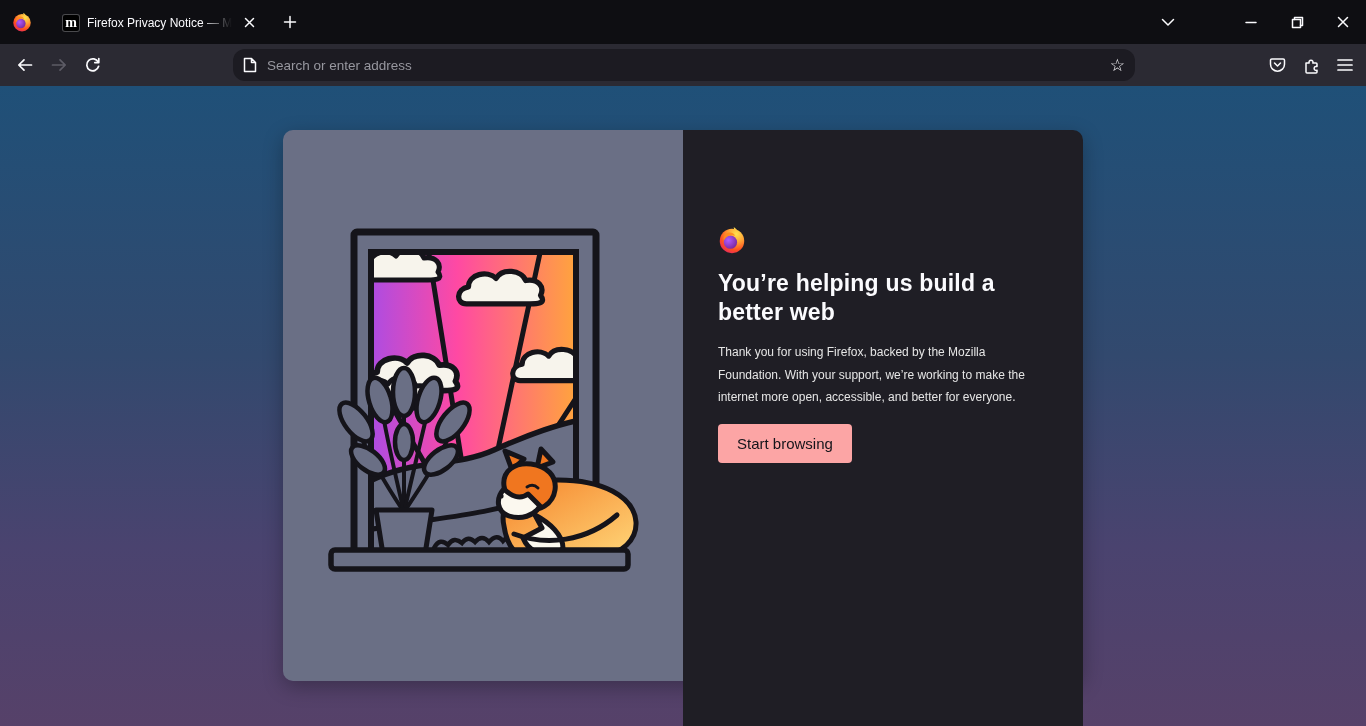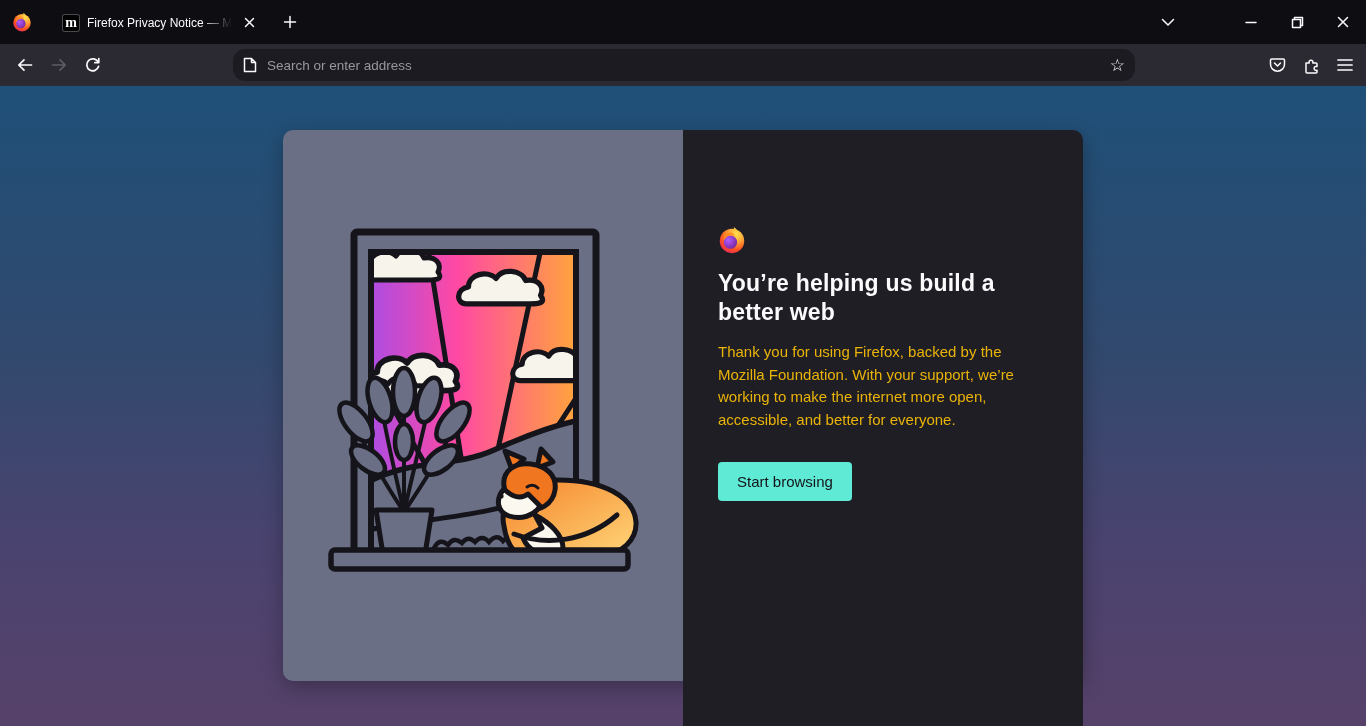--- a/index.html
+++ b/index.html
@@ -50,22 +50,22 @@
   .card { position:absolute; left:283px; top:44px; width:800px; height:551px; display:flex;
           border-radius:10px; box-shadow:0 6px 20px rgba(0,0,0,.28); }
   .card-left { width:400px; height:551px; background:#6a6f85; border-radius:10px 0 0 10px;
                overflow:hidden; position:relative; }
   .card-left svg.illus { position:absolute; left:35px; top:98px; }
   .card-right { width:400px; height:636px; background:#1f1e25; border-radius:0 10px 10px 0;
                 overflow:hidden; position:relative; padding:96px 35px 0 35px; }
   .page-logo { width:28px; height:28px; }
   .headline { color:#fbfbfe; font-size:23px; line-height:29px; font-weight:bold;
               margin-top:15px; max-width:330px; letter-spacing:.2px; }
-  .bodytext { color:#eab308; font-size:15px; line-height:22.5px; margin-top:14px; max-width:332px; }
-  .cta { margin-top:31px; background:#5eead4; color:#15141a; border:none; border-radius:4px;
+  .bodytext { color:#e5e5e5; font-size:12px; line-height:22.5px; margin-top:14px; max-width:332px; }
+  .cta { margin-top:15px; background:#fca5a5; color:#15141a; border:none; border-radius:4px;
          font-family:"Liberation Sans",sans-serif; font-size:15px; padding:11px 19px; cursor:pointer; }
   .progress { position:absolute; left:0; bottom:0; width:100%; height:6px; background:#00ddff; }
 
   svg { display:block; }
   .icon-stroke { stroke:#fbfbfe; stroke-width:1.5; fill:none; stroke-linecap:round; stroke-linejoin:round; }
   .icon-dim    { stroke:#5d5c66; }
 </style>
 </head>
 <body>
 

